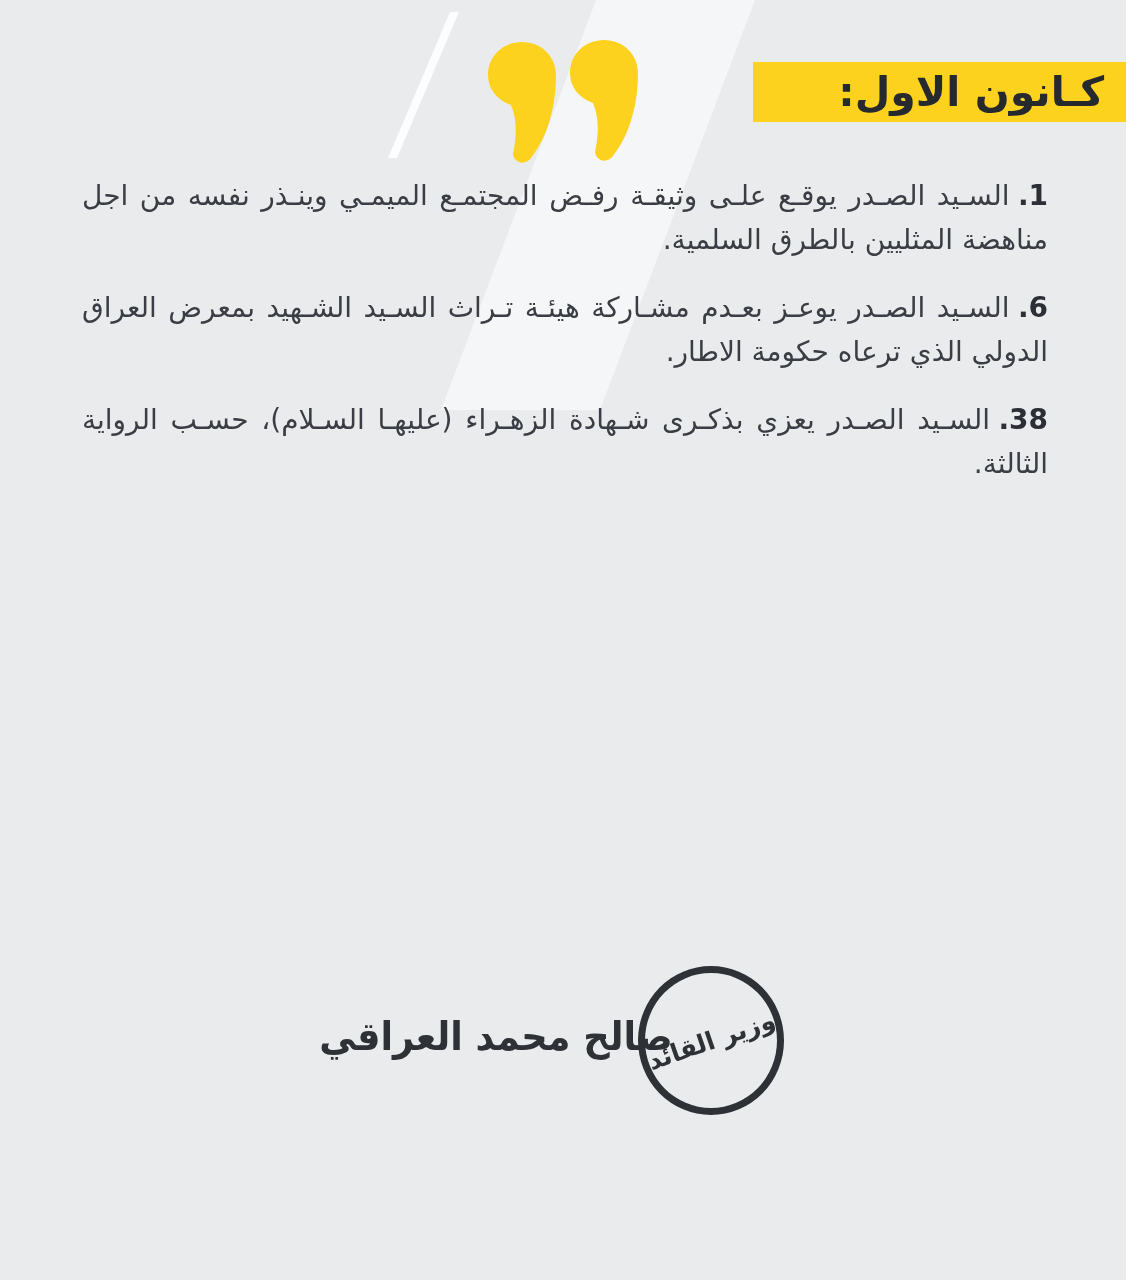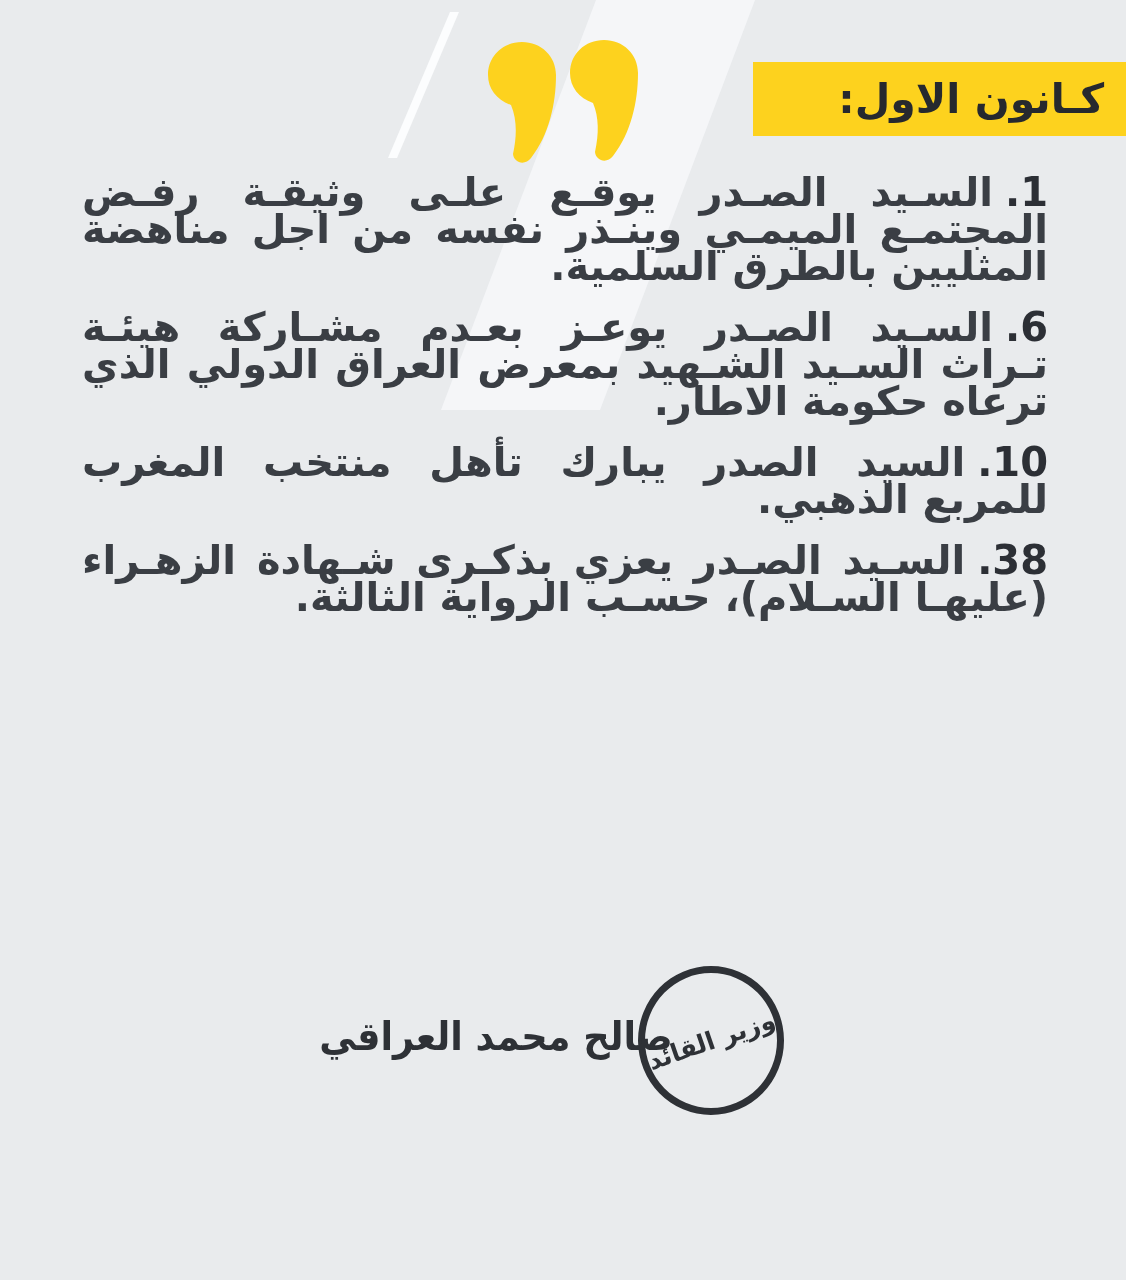--- a/index.html
+++ b/index.html
@@ -22,21 +22,21 @@
     top: 0; left: 0;
     pointer-events: none;
   }
 
   
   .month-bar {
     position: absolute;
     top: 62px;
     left: 753px;
     right: 0;
-    height: 74px;
+    height: 60px;
     background: #fdd21e;
     display: flex;
     align-items: center;
     justify-content: flex-start; 
     padding: 0 22px 0 10px;
   }
   .month-bar .title {
     font-size: 41px;
     font-weight: bold;
     color: #26292e;
@@ -52,27 +52,26 @@
   }
 
   
   .content {
     position: absolute;
     top: 174px;
     right: 78px;
     width: 966px;
   }
   .content p {
-    font-size: 40px;
-    line-height: 37px;
+    font-size: 28px;
+    line-height: 44px;
     color: #3a3e44;
     text-align: justify;
     text-align-last: right;
     margin: 0 0 24px 0;
-    font-weight: bold;
   }
   .content p b {
     color: #2c2f35;
     margin-left: 0.3em;
     letter-spacing: 0;
   }
 
   
   .signature {
     position: absolute;
@@ -140,21 +139,20 @@
       C0,16 15,2 34,2 Z"></path>
   </svg>
 
   <div class="month-bar">
     <span class="title">كـانون الاول:</span>
   </div>
 
   <div class="content">
     <p><b>1.</b><span>السـيد الصـدر يوقـع علـى وثيقـة رفـض المجتمـع الميمـي وينـذر نفسه من اجل مناهضة المثليين بالطرق السلمية.</span></p>
     <p><b>6.</b><span>السـيد الصـدر يوعـز بعـدم مشـاركة هيئـة تـراث السـيد الشـهيد بمعرض العراق الدولي الذي ترعاه حكومة الاطار.</span></p>
-    <p><b>10.</b><span>السيد الصدر يبارك تأهل منتخب المغرب للمربع الذهبي.</span></p>
     <p><b>38.</b><span>السـيد الصـدر يعزي بذكـرى شـهادة الزهـراء (عليهـا السـلام)، حسـب الرواية الثالثة.</span></p>
   </div>
 
   <div class="signature">
     <div class="seal-circle">
       <span class="seal-text">وزير القائد</span>
     </div>
     <div class="signature-name">صالح محمد العراقي</div>
   </div>
 

